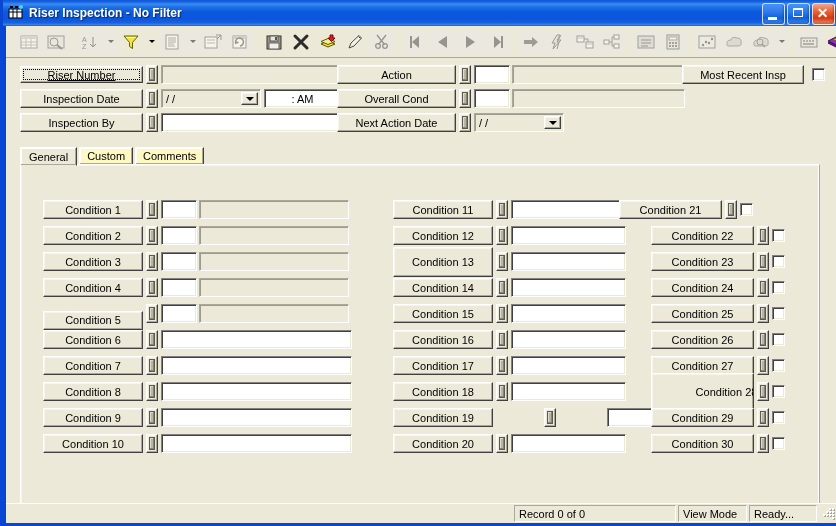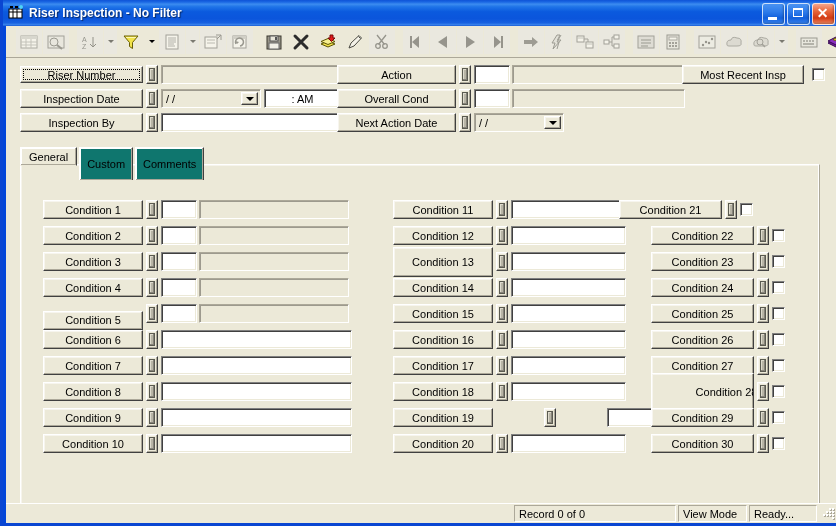--- a/index.html
+++ b/index.html
@@ -183,22 +183,22 @@
     width:13px;height:13px;background:#fff;
     border:1px solid;
     border-color:#808080 #fff #fff #808080;
     box-shadow:inset 1px 1px 0 #404040, inset -1px -1px 0 #ece9d8;
     box-sizing:border-box;flex:0 0 auto;cursor:default;
   }
 
   
   #tabstrip{position:absolute;left:14px;top:88px;height:18px;display:flex;align-items:flex-start;z-index:4;}
   .tab{
-    height:17px;margin-right:2px;padding:16px 7px;
-    background:#0f766e;
+    height:17px;margin-right:2px;padding:0 7px;
+    background:#fef9c3;
     border:1px solid;
     border-color:#fff #404040 #404040 #fff;
     box-shadow:inset -1px -1px 0 #aca899, inset 1px 1px 0 #fff;
     border-bottom:none;
     box-sizing:border-box;
     font-size:11px;color:#000;
     display:flex;align-items:center;cursor:default;
   }
   .tab.active{
     height:19px;margin-bottom:-1px;padding:0 8px;
@@ -562,21 +562,21 @@
               <path d="M7 6.5 L12 4 L14 5 L9 7.5 Z" fill="#f2e34a" stroke="#6a5c05"></path>
             </svg>
           </span>
         </div>
       </div>
 
     <div id="formarea">
 
       <div id="header-left">
           <div class="crow" style="left: 14px; top: 6px;">
-            <div class="btn focus" style="width:123px;height:17px;">
+            <div class="btn focus" style="width:123px;height:17px;text-decoration:underline;">
               <span>Riser Number</span>
             </div>
             <div style="width:3px;flex:0 0 auto;"></div>
             <div class="lookup" style="height:19px">
               <i></i>
             </div>
             <div style="width:3px;flex:0 0 auto;"></div>
             <div class="rofield" style="width:180px;height:19px;"></div>
           </div>
           <div class="crow" style="left: 14px; top: 30px;">

